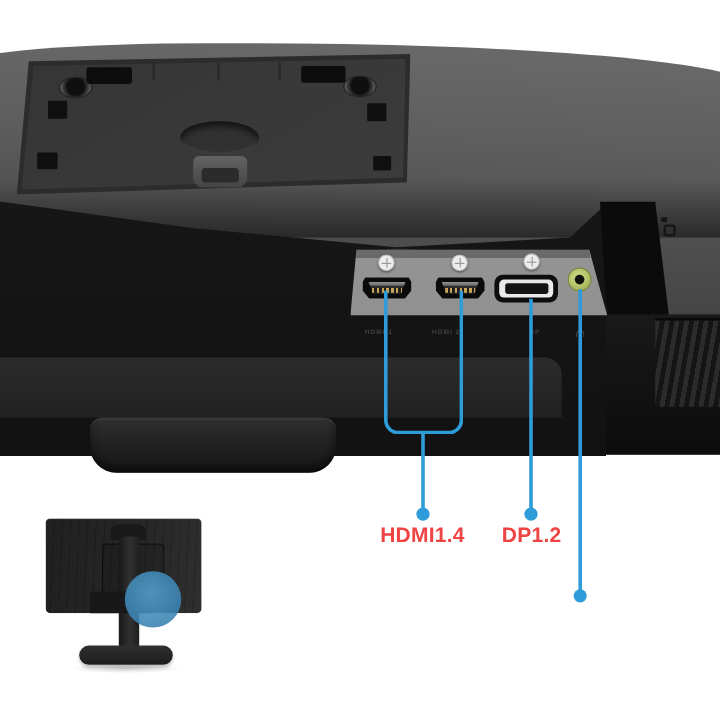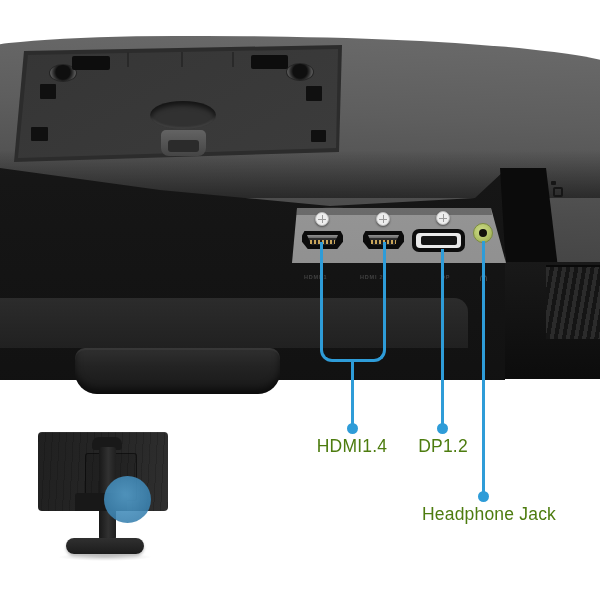--- a/index.html
+++ b/index.html
@@ -91,22 +91,22 @@
 
   
   .co{z-index:5;}
   .bracket{left:320px;top:242px;width:66px;height:120px;border:3px solid #2e9cd8;border-top:none;
     border-radius:0 0 12px 12px;background:transparent;}
   .stem-hdmi{left:351px;top:361px;width:3px;height:64px;background:#2e9cd8;}
   .line-dp{left:441px;top:249px;width:3px;height:176px;background:#2e9cd8;}
   .line-hp{left:482px;top:241px;width:3px;height:252px;background:#2e9cd8;}
   .co-dot{width:11px;height:11px;border-radius:50%;background:#2e9cd8;}
   .dot-hdmi{left:347px;top:423px}.dot-dp{left:437px;top:423px}.dot-hp{left:478px;top:491px}
-  .co-label{transform:translateX(-50%);font-size:17.5px;font-weight:400;letter-spacing:.2px;
-    color:#4d7c0f;white-space:nowrap;}
+  .co-label{transform:translateX(-50%);font-size:17.5px;font-weight:700;letter-spacing:.2px;
+    color:#ef4444;white-space:nowrap;}
   .lab-hdmi{left:352px;top:436px}.lab-dp{left:443px;top:436px}.lab-hp{left:489px;top:504px}
 
   
   .inset-panel{left:38px;top:432px;width:130px;height:79px;border-radius:4px;
     background:
       repeating-linear-gradient(93deg,rgba(0,0,0,.16) 0 1px,rgba(0,0,0,0) 1px 7px),
       linear-gradient(100deg,#202020 0%,#262626 55%,#2f2f2f 100%);
     box-shadow:inset 0 1px 1px rgba(255,255,255,.07);}
   .inset-hook{left:92px;top:437px;width:30px;height:13px;background:#191919;border-radius:7px 7px 3px 3px;}
   .inset-seam{left:85px;top:453px;width:52px;height:48px;border:1px solid rgba(0,0,0,.5);
@@ -184,21 +184,20 @@
 
   <div class="co bracket"></div>
   <div class="co stem-hdmi"></div>
   <div class="co line-dp"></div>
   <div class="co line-hp"></div>
   <div class="co co-dot dot-hdmi"></div>
   <div class="co co-dot dot-dp"></div>
   <div class="co co-dot dot-hp"></div>
   <div class="co co-label lab-hdmi">HDMI1.4</div>
   <div class="co co-label lab-dp">DP1.2</div>
-  <div class="co co-label lab-hp">Headphone Jack</div>
 
   <div>
     <div class="inset-panel"></div>
     <div class="inset-hook"></div>
     <div class="inset-seam"></div>
     <div class="inset-column"></div>
     <div class="inset-notch"></div>
     <div class="inset-base"></div>
     <div class="inset-base-shadow"></div>
     <div class="inset-highlight"></div>

